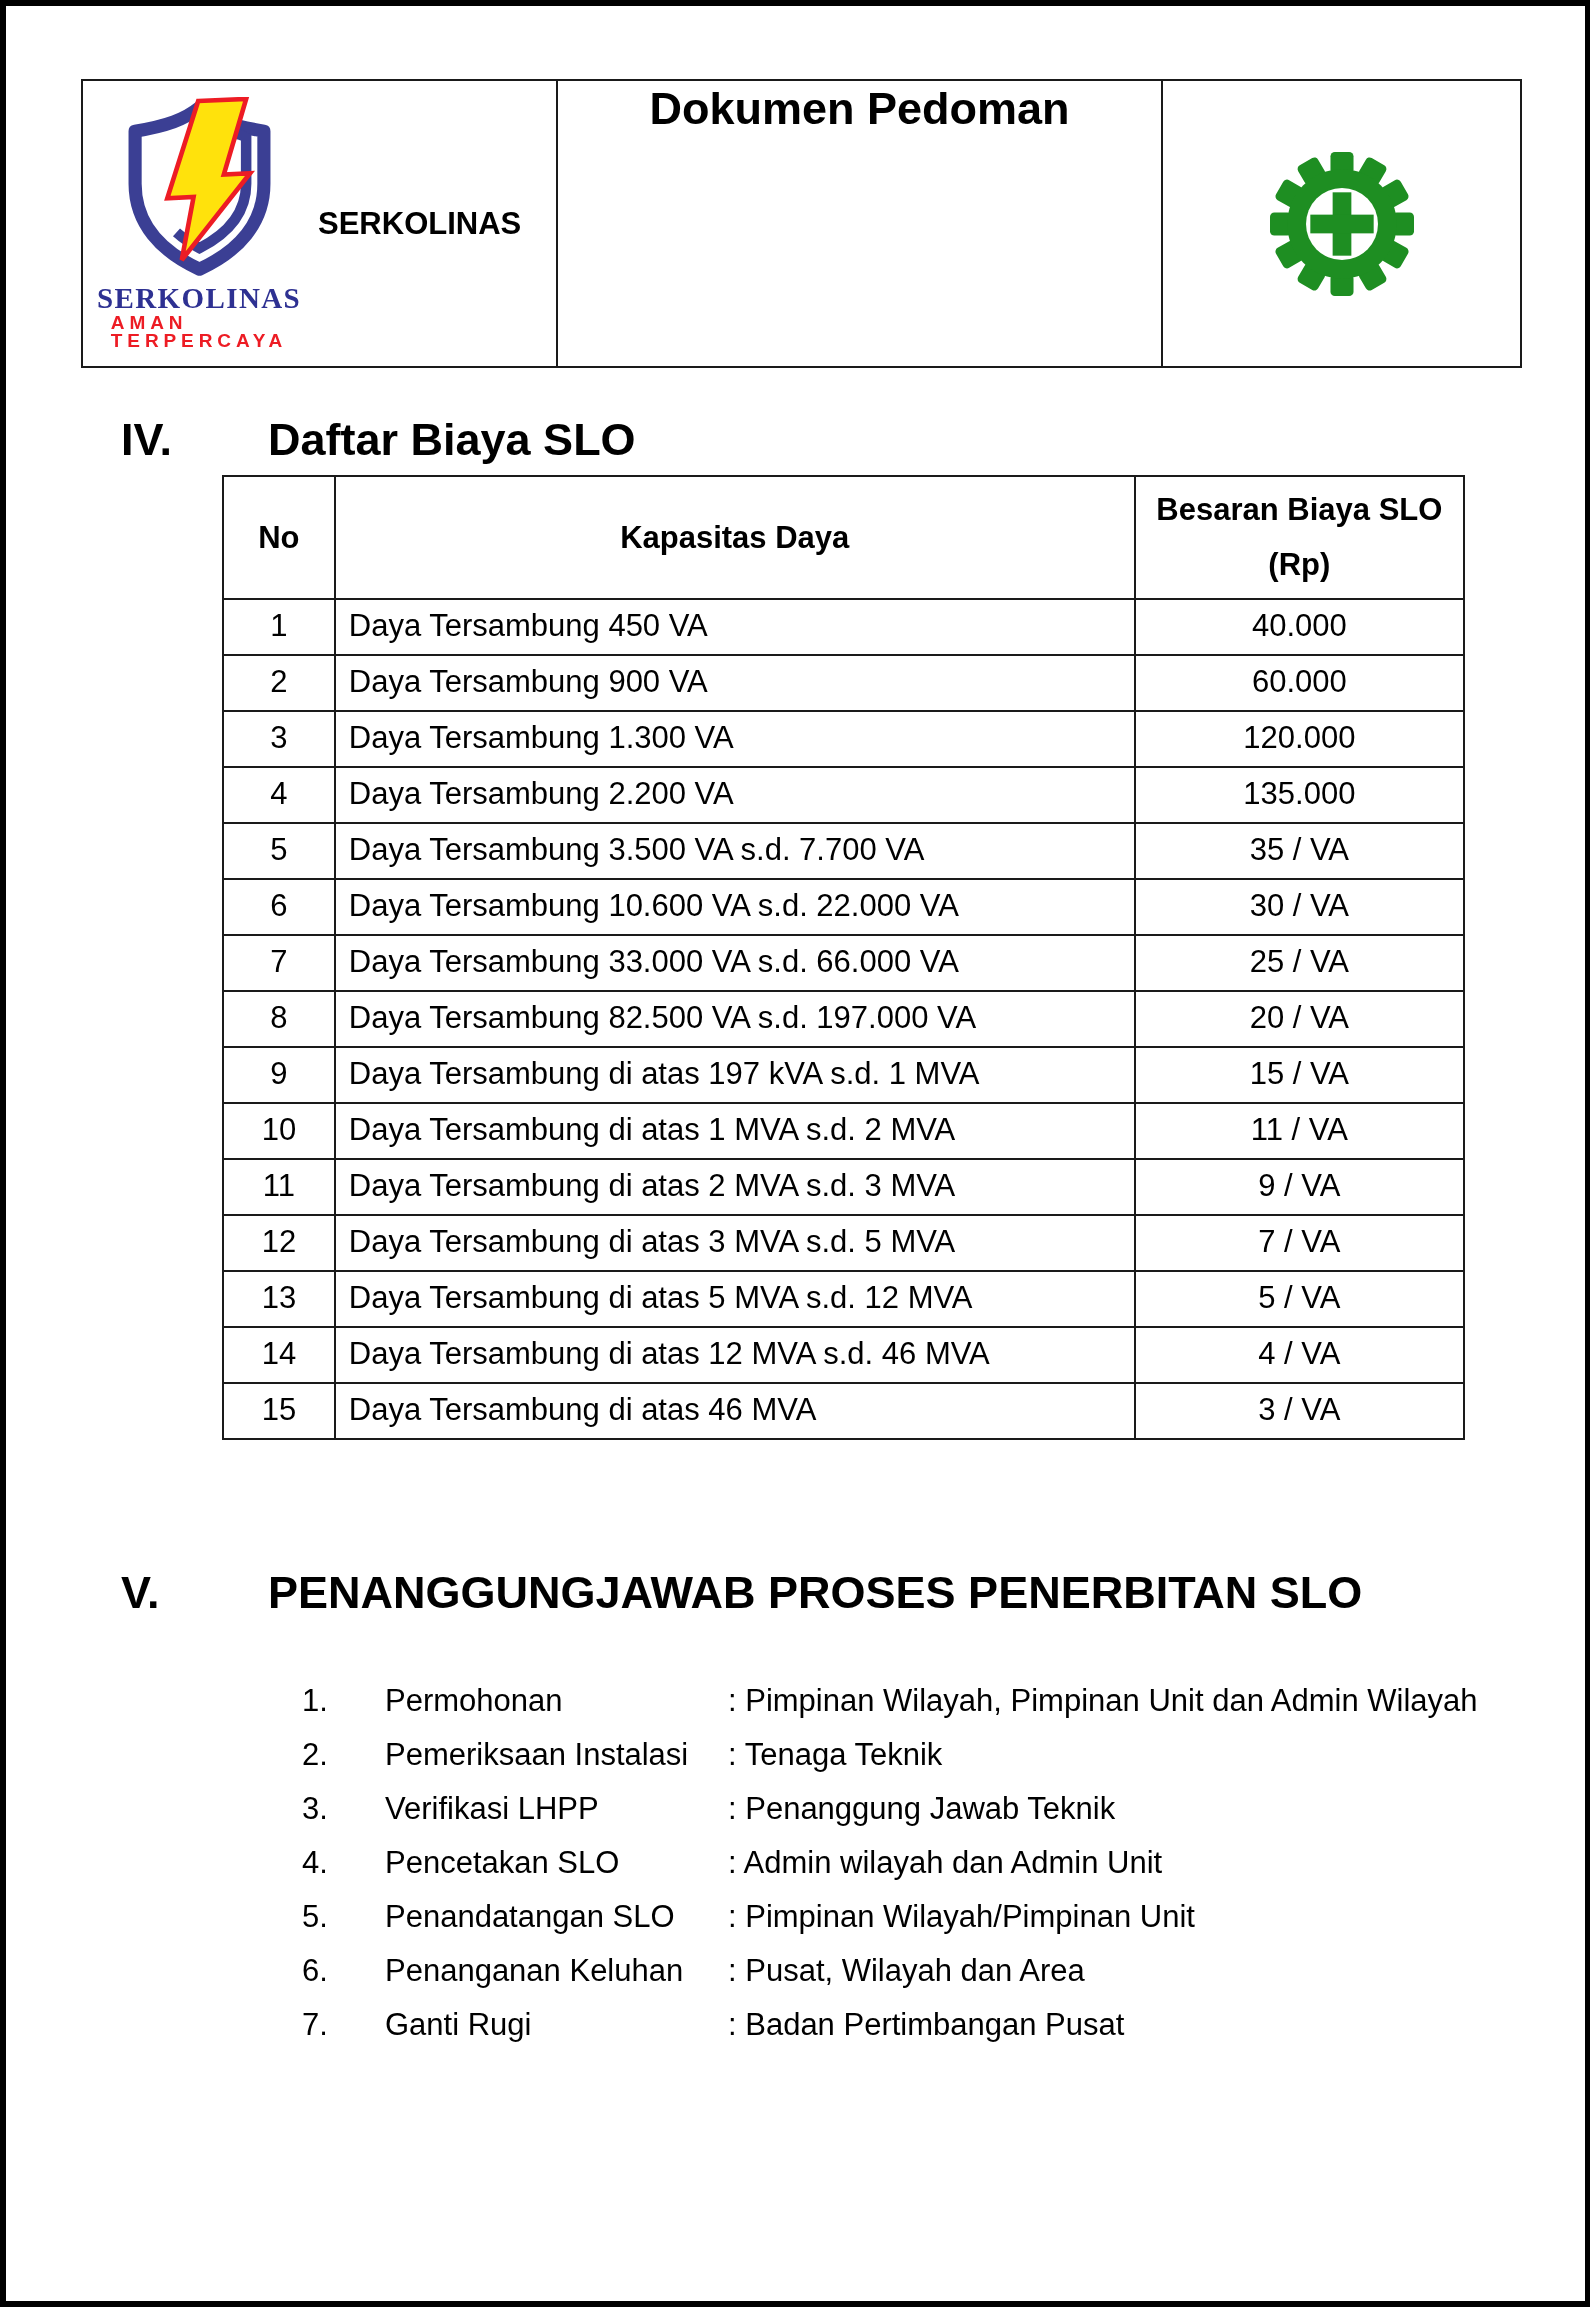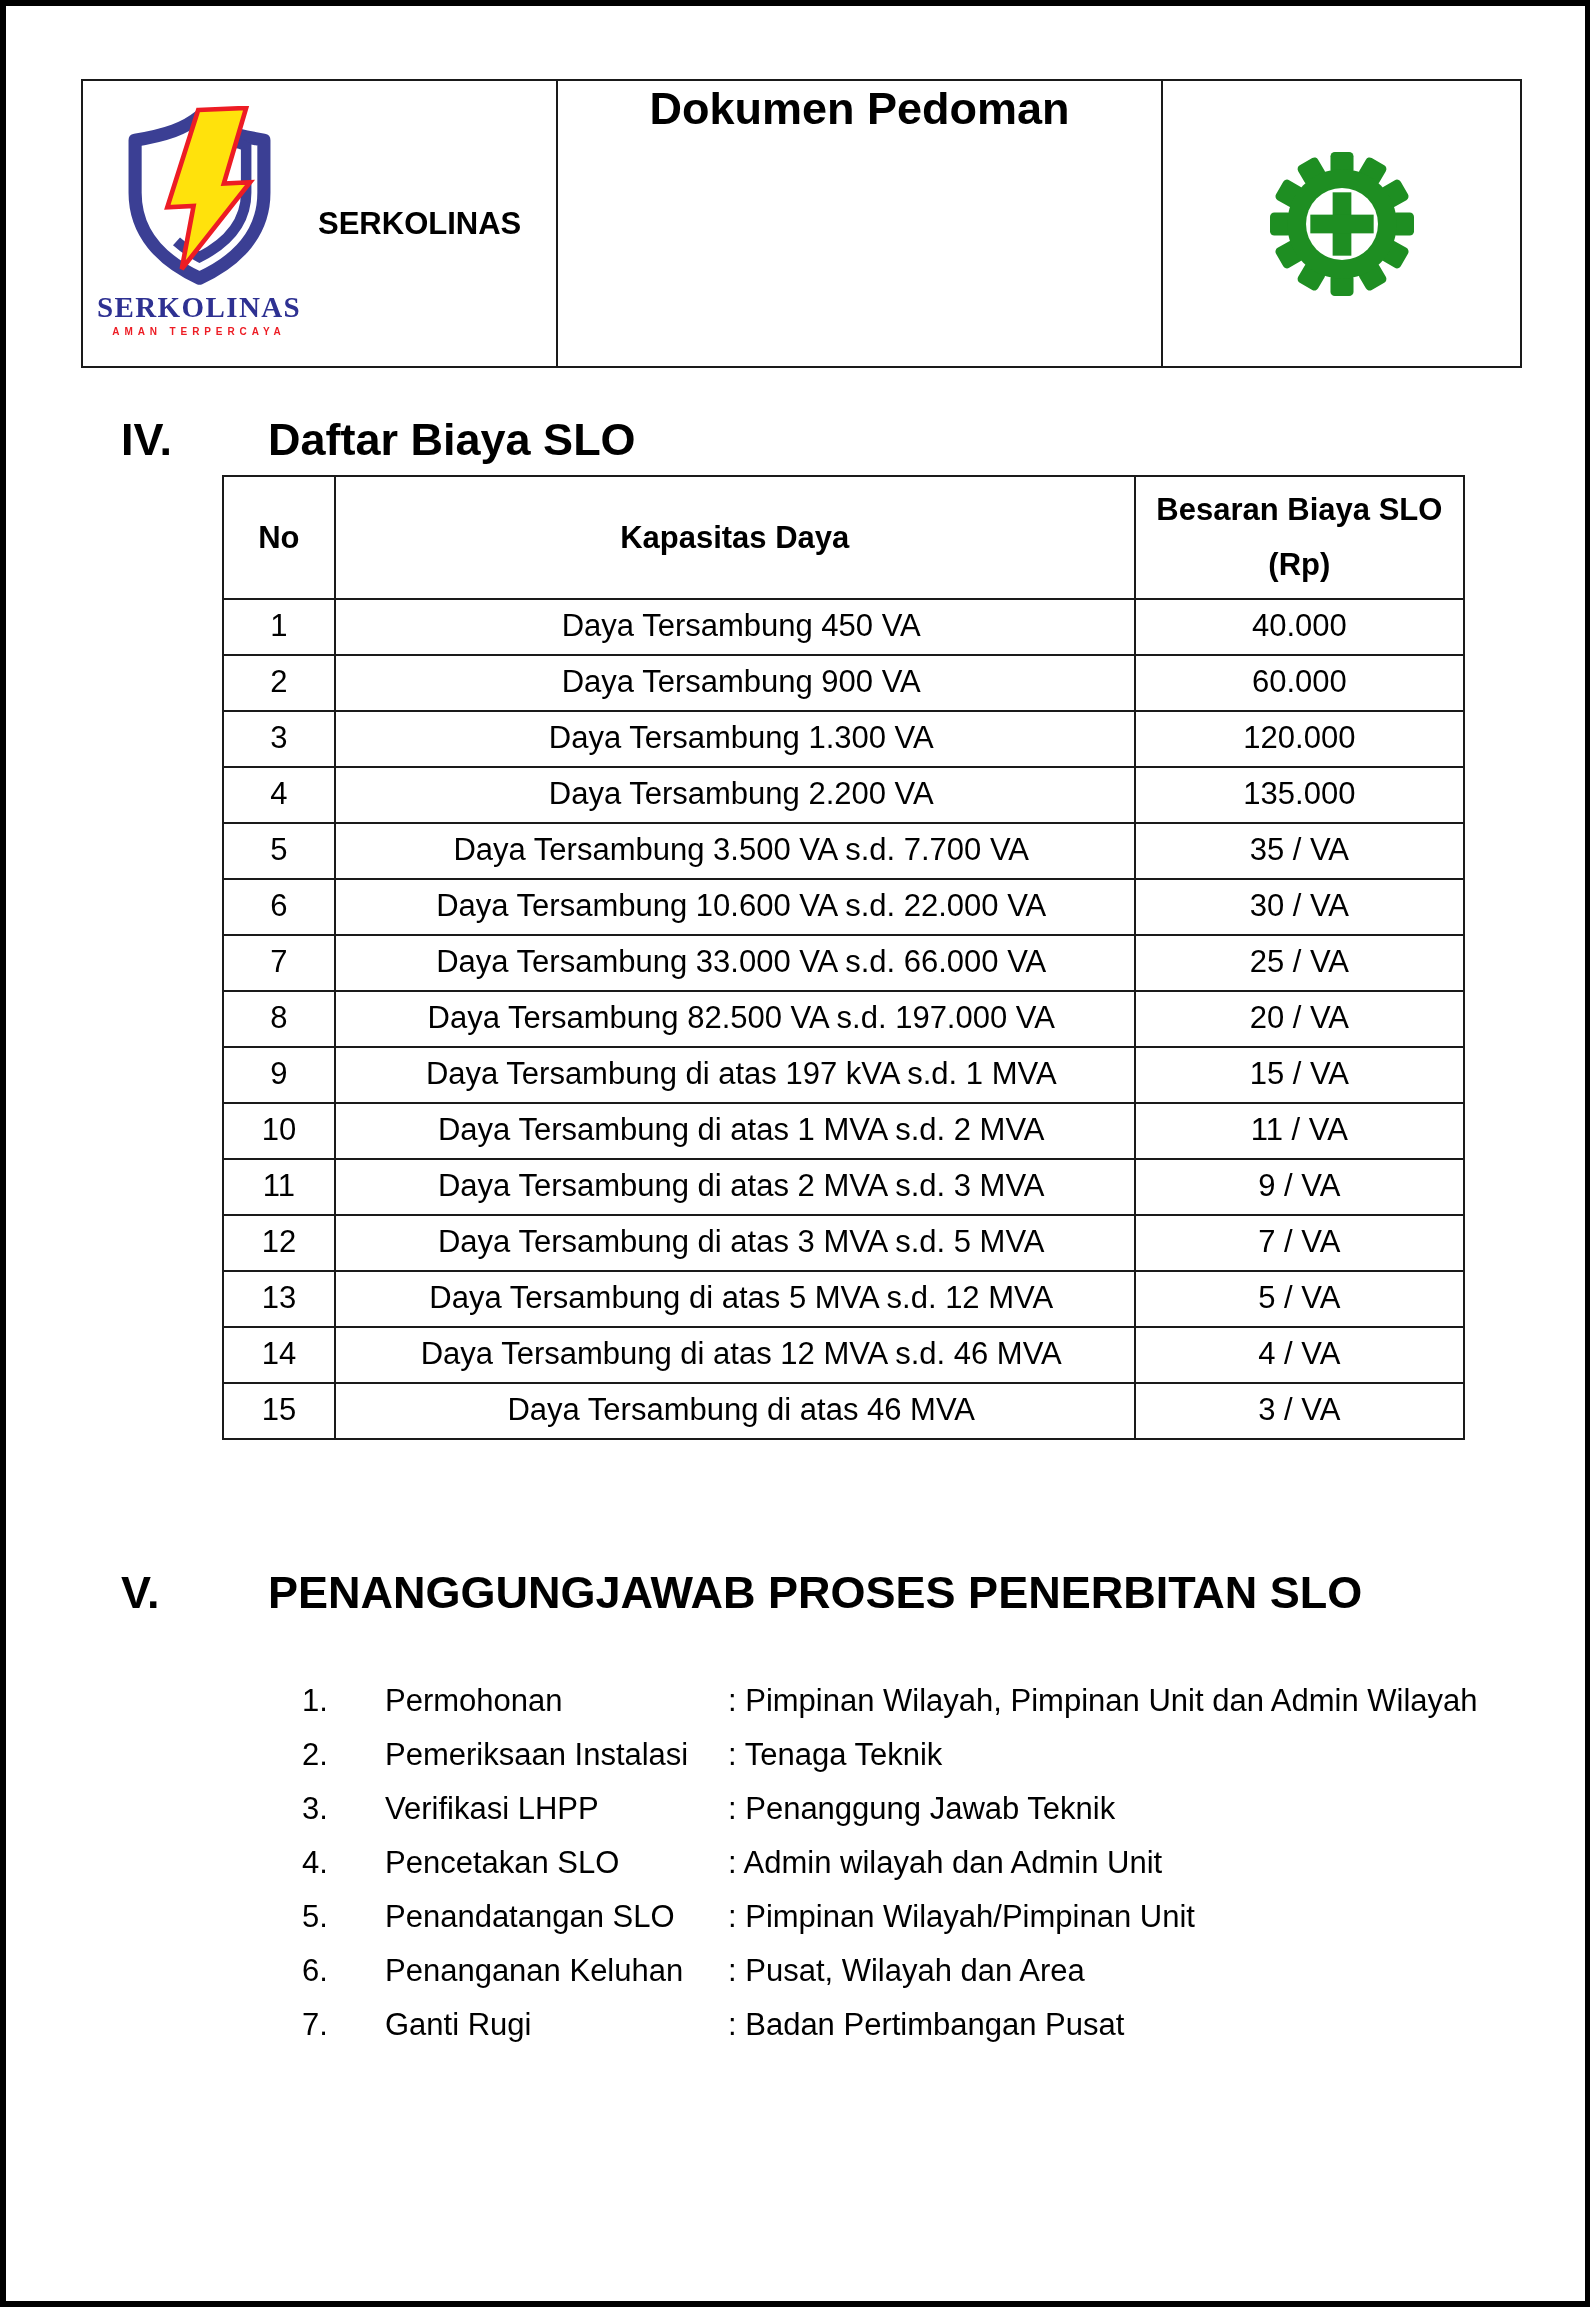--- a/index.html
+++ b/index.html
@@ -33,21 +33,21 @@
   .hcell-gear{
     width:357px; display:flex; align-items:center; justify-content:center;
   }
   .logo-block{width:176px; display:flex; flex-direction:column; align-items:center;}
   .logo-shield-svg{width:167px; height:184px; display:block;}
   .logo-wordmark{
     font-family:"Liberation Serif", serif; font-weight:bold; font-size:29px;
     color:var(--wordmark-blue); letter-spacing:1.4px; line-height:31px; margin-top:1.4px;
   }
   .logo-tagline{
-    font-weight:bold; font-size:10px; color:var(--accent-red);
+    font-weight:bold; font-size:19px; color:var(--accent-red);
     letter-spacing:4.9px; line-height:18px;
   }
   .org-name{font-size:31px; font-weight:bold; margin-left:31px; letter-spacing:0px;}
   .doc-title{font-size:45px; font-weight:bold; line-height:56px;}
   .gear-svg{width:144px; height:144px; display:block;}
 
   
   .sec-head{position:absolute; left:115px; display:flex; font-size:45px; font-weight:bold;gap:46px;}
   .sec-head .numeral{width:101px;}
   .sec-head-iv{top:408px;}
@@ -61,21 +61,21 @@
   .cost-table th,.cost-table td{border:2.1px solid var(--line);}
   .cost-table{border:2.8px solid var(--line);}
   .cost-table thead th{height:123px; font-weight:bold; text-align:center; vertical-align:middle;}
   .cost-table col.c-no{width:112px;}
   .cost-table col.c-cap{width:802px;}
   .cost-table col.c-cost{width:330px;}
   .th-cost-line{display:block;}
   .th-cost-line.l1{margin-bottom:19.5px;}
   .cost-table tbody td{height:56px; vertical-align:top; padding-top:7.7px; line-height:36px;}
   .cost-table tbody td.no{text-align:center;}
-  .cost-table tbody td.capacity{text-align:center; padding-left:13px;}
+  .cost-table tbody td.capacity{text-align:left; padding-left:13px;}
   .cost-table tbody td.cost{text-align:center;}
 
   
   .resp-list{position:absolute; left:296px; top:1675px; width:1200px; font-size:31px;}
   .resp-item{display:flex; height:54px; align-items:flex-start; line-height:39px;}
   .resp-item .num{width:63px;}
   .resp-item .label{width:343px;margin-left:20px;}
   .resp-item .value{flex:1;}
 </style>
 </head>

